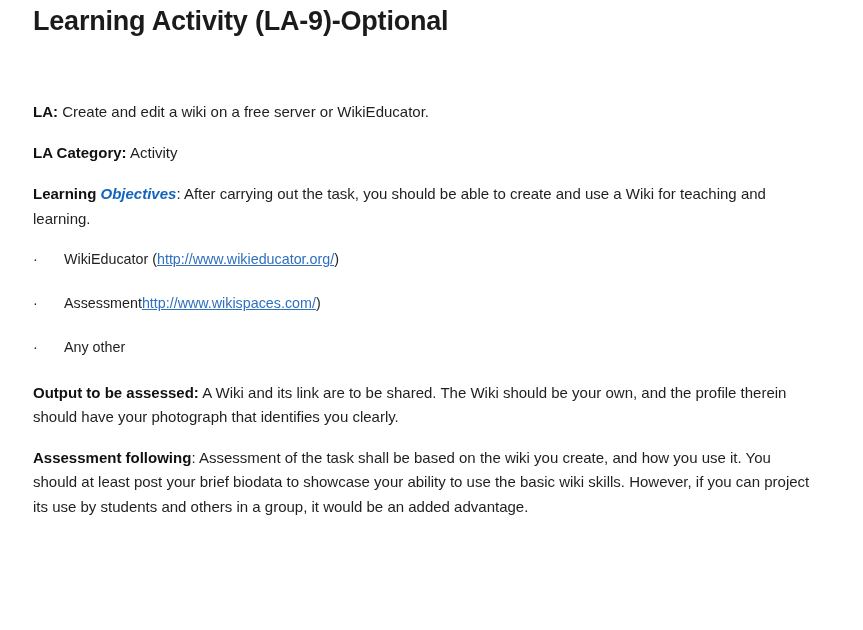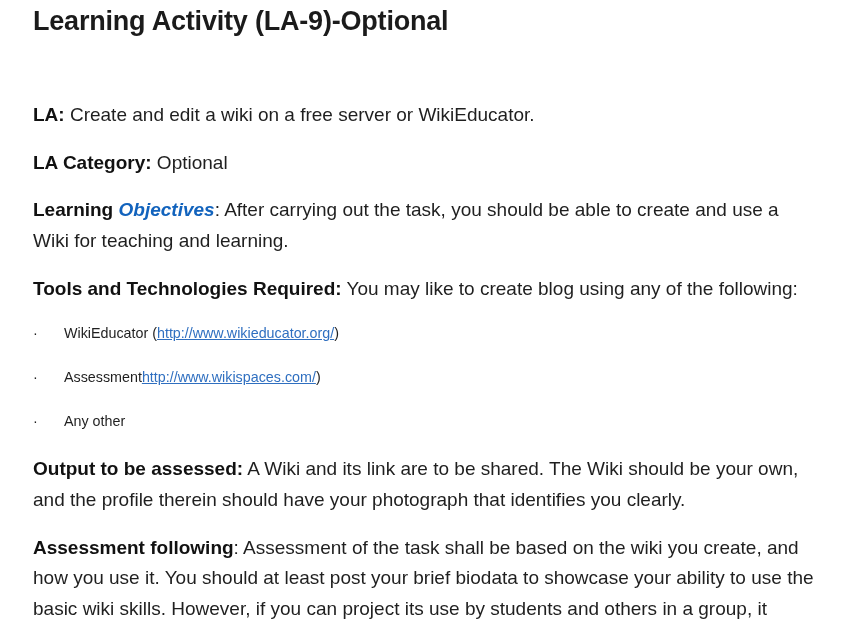--- a/index.html
+++ b/index.html
@@ -28,21 +28,21 @@
     font-weight: bold;
     line-height: 1.18;
     letter-spacing: -0.2px;
     color: #1b1b1b;
     margin: 0;
     padding-top: 6px;
   }
   .title-gap { height: 62px; }
 
   p.para {
-    font-size: 19px;
+    font-size: 15px;
     line-height: 1.62;
     color: #1f1f1f;
     margin: 0 0 17px 0;
     max-width: 782px;
   }
   .lbl { font-weight: bold; color: #111111; }
   .lbl-blue { font-weight: bold; color: #1263bd; font-style: italic; }
   .link { color: #2f6fc0; }
 
   ul.bullets {
@@ -73,30 +73,27 @@
 
   <h1 class="doc-title">Learning Activity (LA-9)-Optional</h1>
 
   <div class="title-gap"></div>
 
   <p class="para">
     <span class="lbl">LA:</span><span> Create and edit a wiki on a free server or WikiEducator.</span>
   </p>
 
   <p class="para">
-    <span class="lbl">LA Category:</span><span> Optional</span>
+    <span class="lbl">LA Category:</span><span> Activity</span>
   </p>
 
   <p class="para">
     <span class="lbl">Learning </span><span class="lbl-blue">Objectives</span><span>: After carrying out the task, you should be able to create and use a Wiki for teaching and learning.</span>
   </p>
 
-  <p class="para">
-    <span class="lbl">Tools and Technologies Required:</span><span> You may like to create blog using any of the following:</span>
-  </p>
 
   <ul class="bullets">
     <li>
       <span class="marker">·</span><span>WikiEducator (</span><a class="link" href="#">http://www.wikieducator.org/</a><span>)</span>
     </li>
     <li>
       <span class="marker">·</span><span>Assessment</span><a class="link" href="#">http://www.wikispaces.com/</a><span>)</span>
     </li>
     <li>
       <span class="marker">·</span><span>Any other</span>

